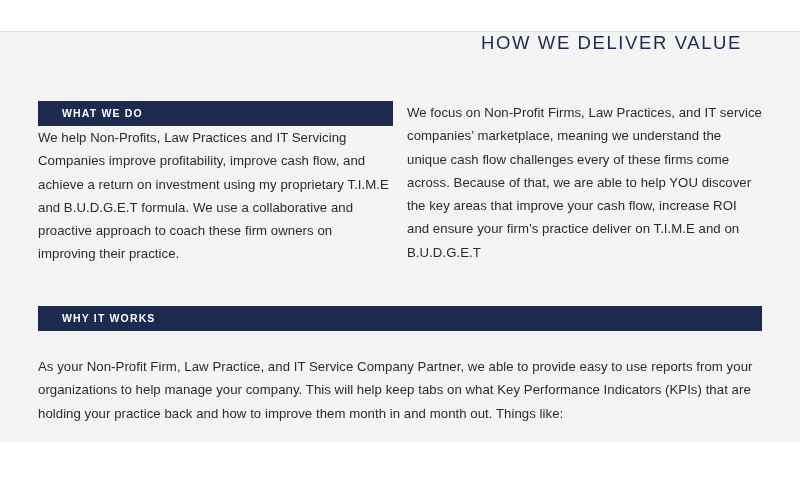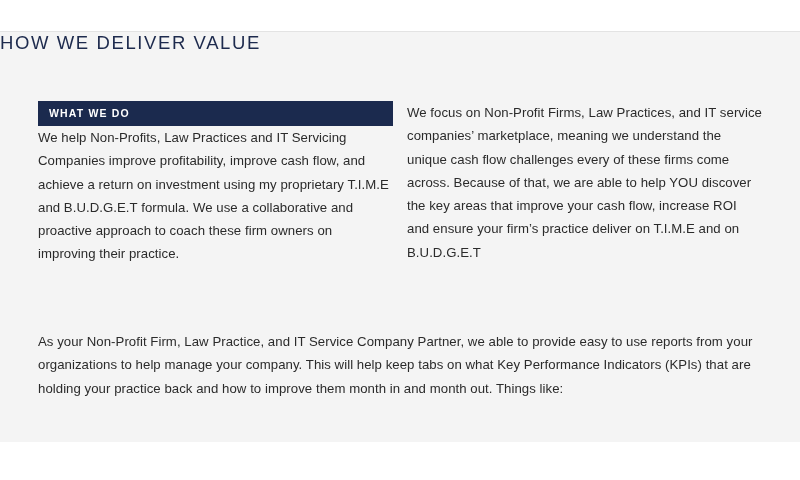--- a/index.html
+++ b/index.html
@@ -48,24 +48,24 @@
   .bottom-strip {
     position: absolute;
     left: 0;
     top: 442px;
     width: 800px;
     height: 38px;
     background: #ffffff;
   }
   .section-title {
     position: absolute;
-    left: 0;
+    left: 16px;
     top: 32px;
     width: 726px;
-    text-align: left;
+    text-align: right;
     font-size: 18.5px;
     letter-spacing: 1.6px;
     color: #1d2a4d;
     font-weight: 400;
   }
   
   .columns {
     position: absolute;
     left: 38px;
     top: 101px;
@@ -74,21 +74,21 @@
     justify-content: space-between;
   }
   .col {
     width: 355px;
   }
   .bar {
     background: #1b2a4e;
     color: #ffffff;
     height: 25px;
     line-height: 25px;
-    padding-left: 11px;
+    padding-left: 24px;
     font-size: 10.5px;
     letter-spacing: 1.15px;
     font-weight: 700;
     box-sizing: border-box;
   }
   .body-text {
     font-size: 13.2px;
     line-height: 23.3px;
     color: #2b2b2b;
     letter-spacing: 0.05px;
@@ -126,18 +126,19 @@
       <div class="body-text">We help Non-Profits, Law Practices and IT Servicing Companies improve profitability, improve cash flow, and achieve a return on investment using my proprietary T.I.M.E and B.U.D.G.E.T formula. We use a collaborative and proactive approach to coach these firm owners on improving their practice.</div>
     </div>
 
     <div class="col">
       <div class="body-text">We focus on Non-Profit Firms, Law Practices, and IT service companies’ marketplace, meaning we understand the unique cash flow challenges every of these firms come across. Because of that, we are able to help YOU discover the key areas that improve your cash flow, increase ROI and ensure your firm’s practice deliver on T.I.M.E and on B.U.D.G.E.T</div>
     </div>
 
   </div>
 
   <div class="wide-section">
+    <div class="bar">WHY IT WORKS</div>
     <div class="body-text">As your Non-Profit Firm, Law Practice, and IT Service Company Partner, we able to provide easy to use reports from your organizations to help manage your company. This will help keep tabs on what Key Performance Indicators (KPIs) that are holding your practice back and how to improve them month in and month out. Things like:</div>
   </div>
 
   <div class="bottom-strip"></div>
 
 </div>
 
 </body></html>

